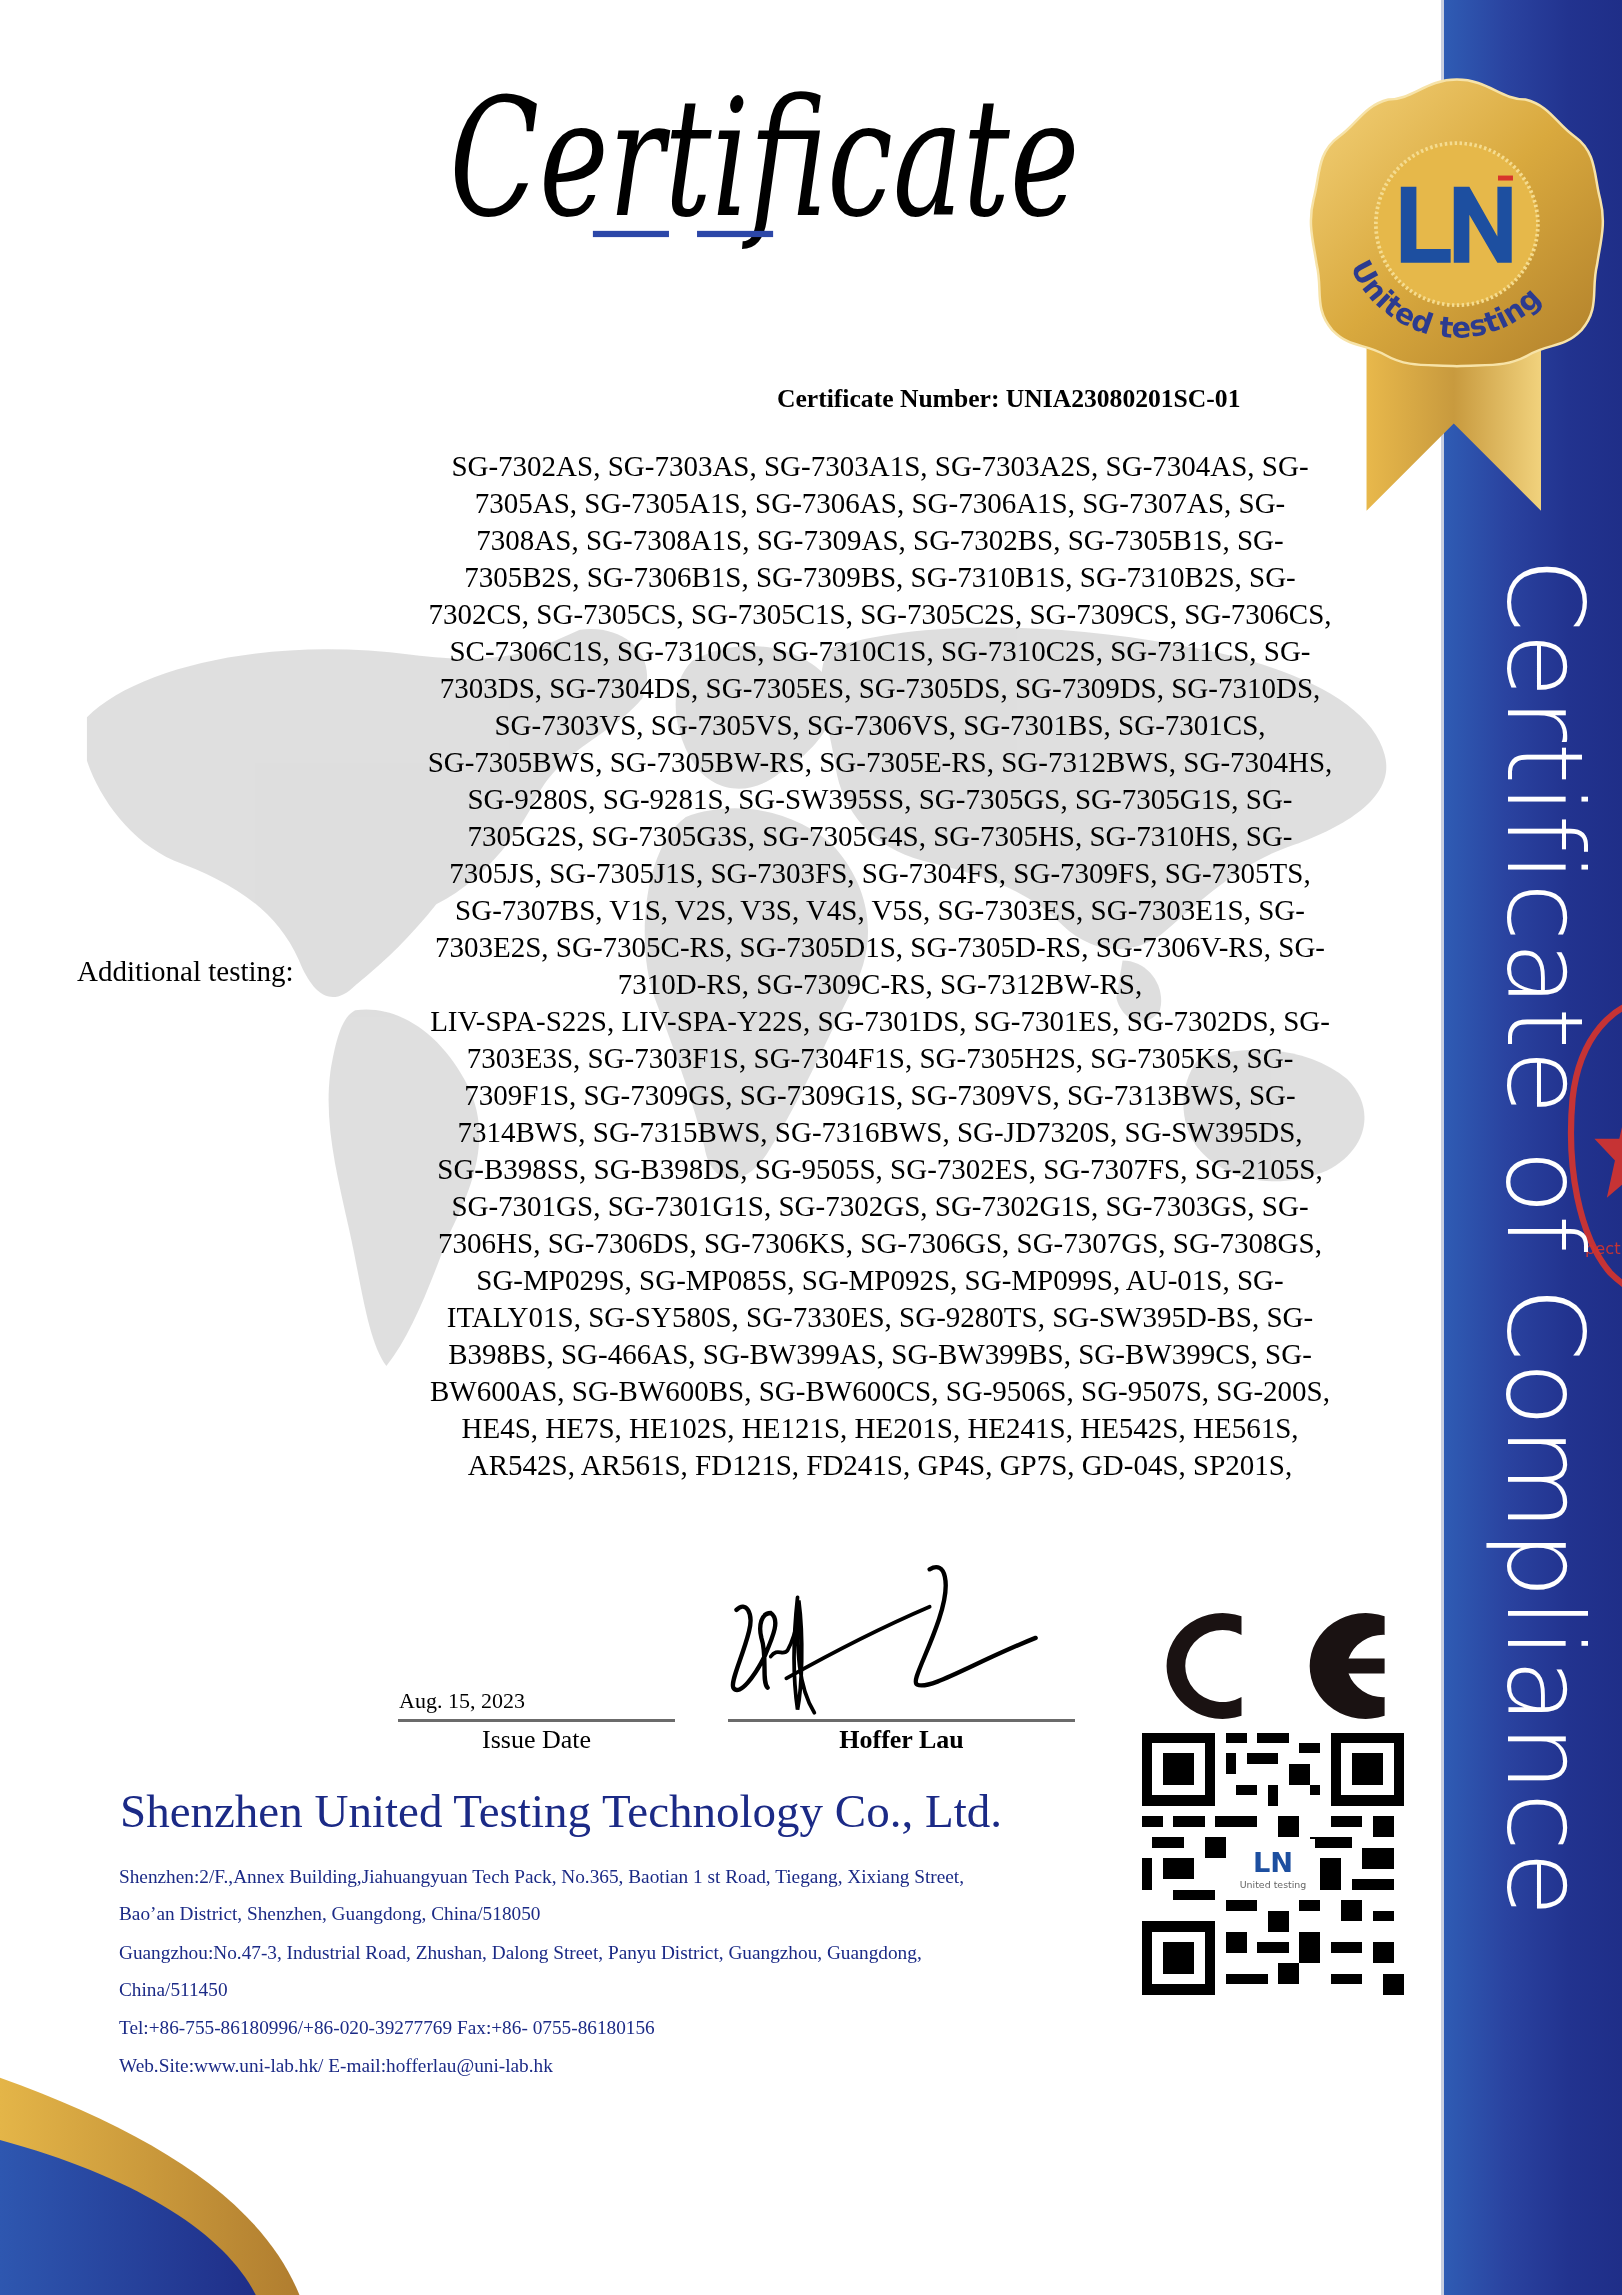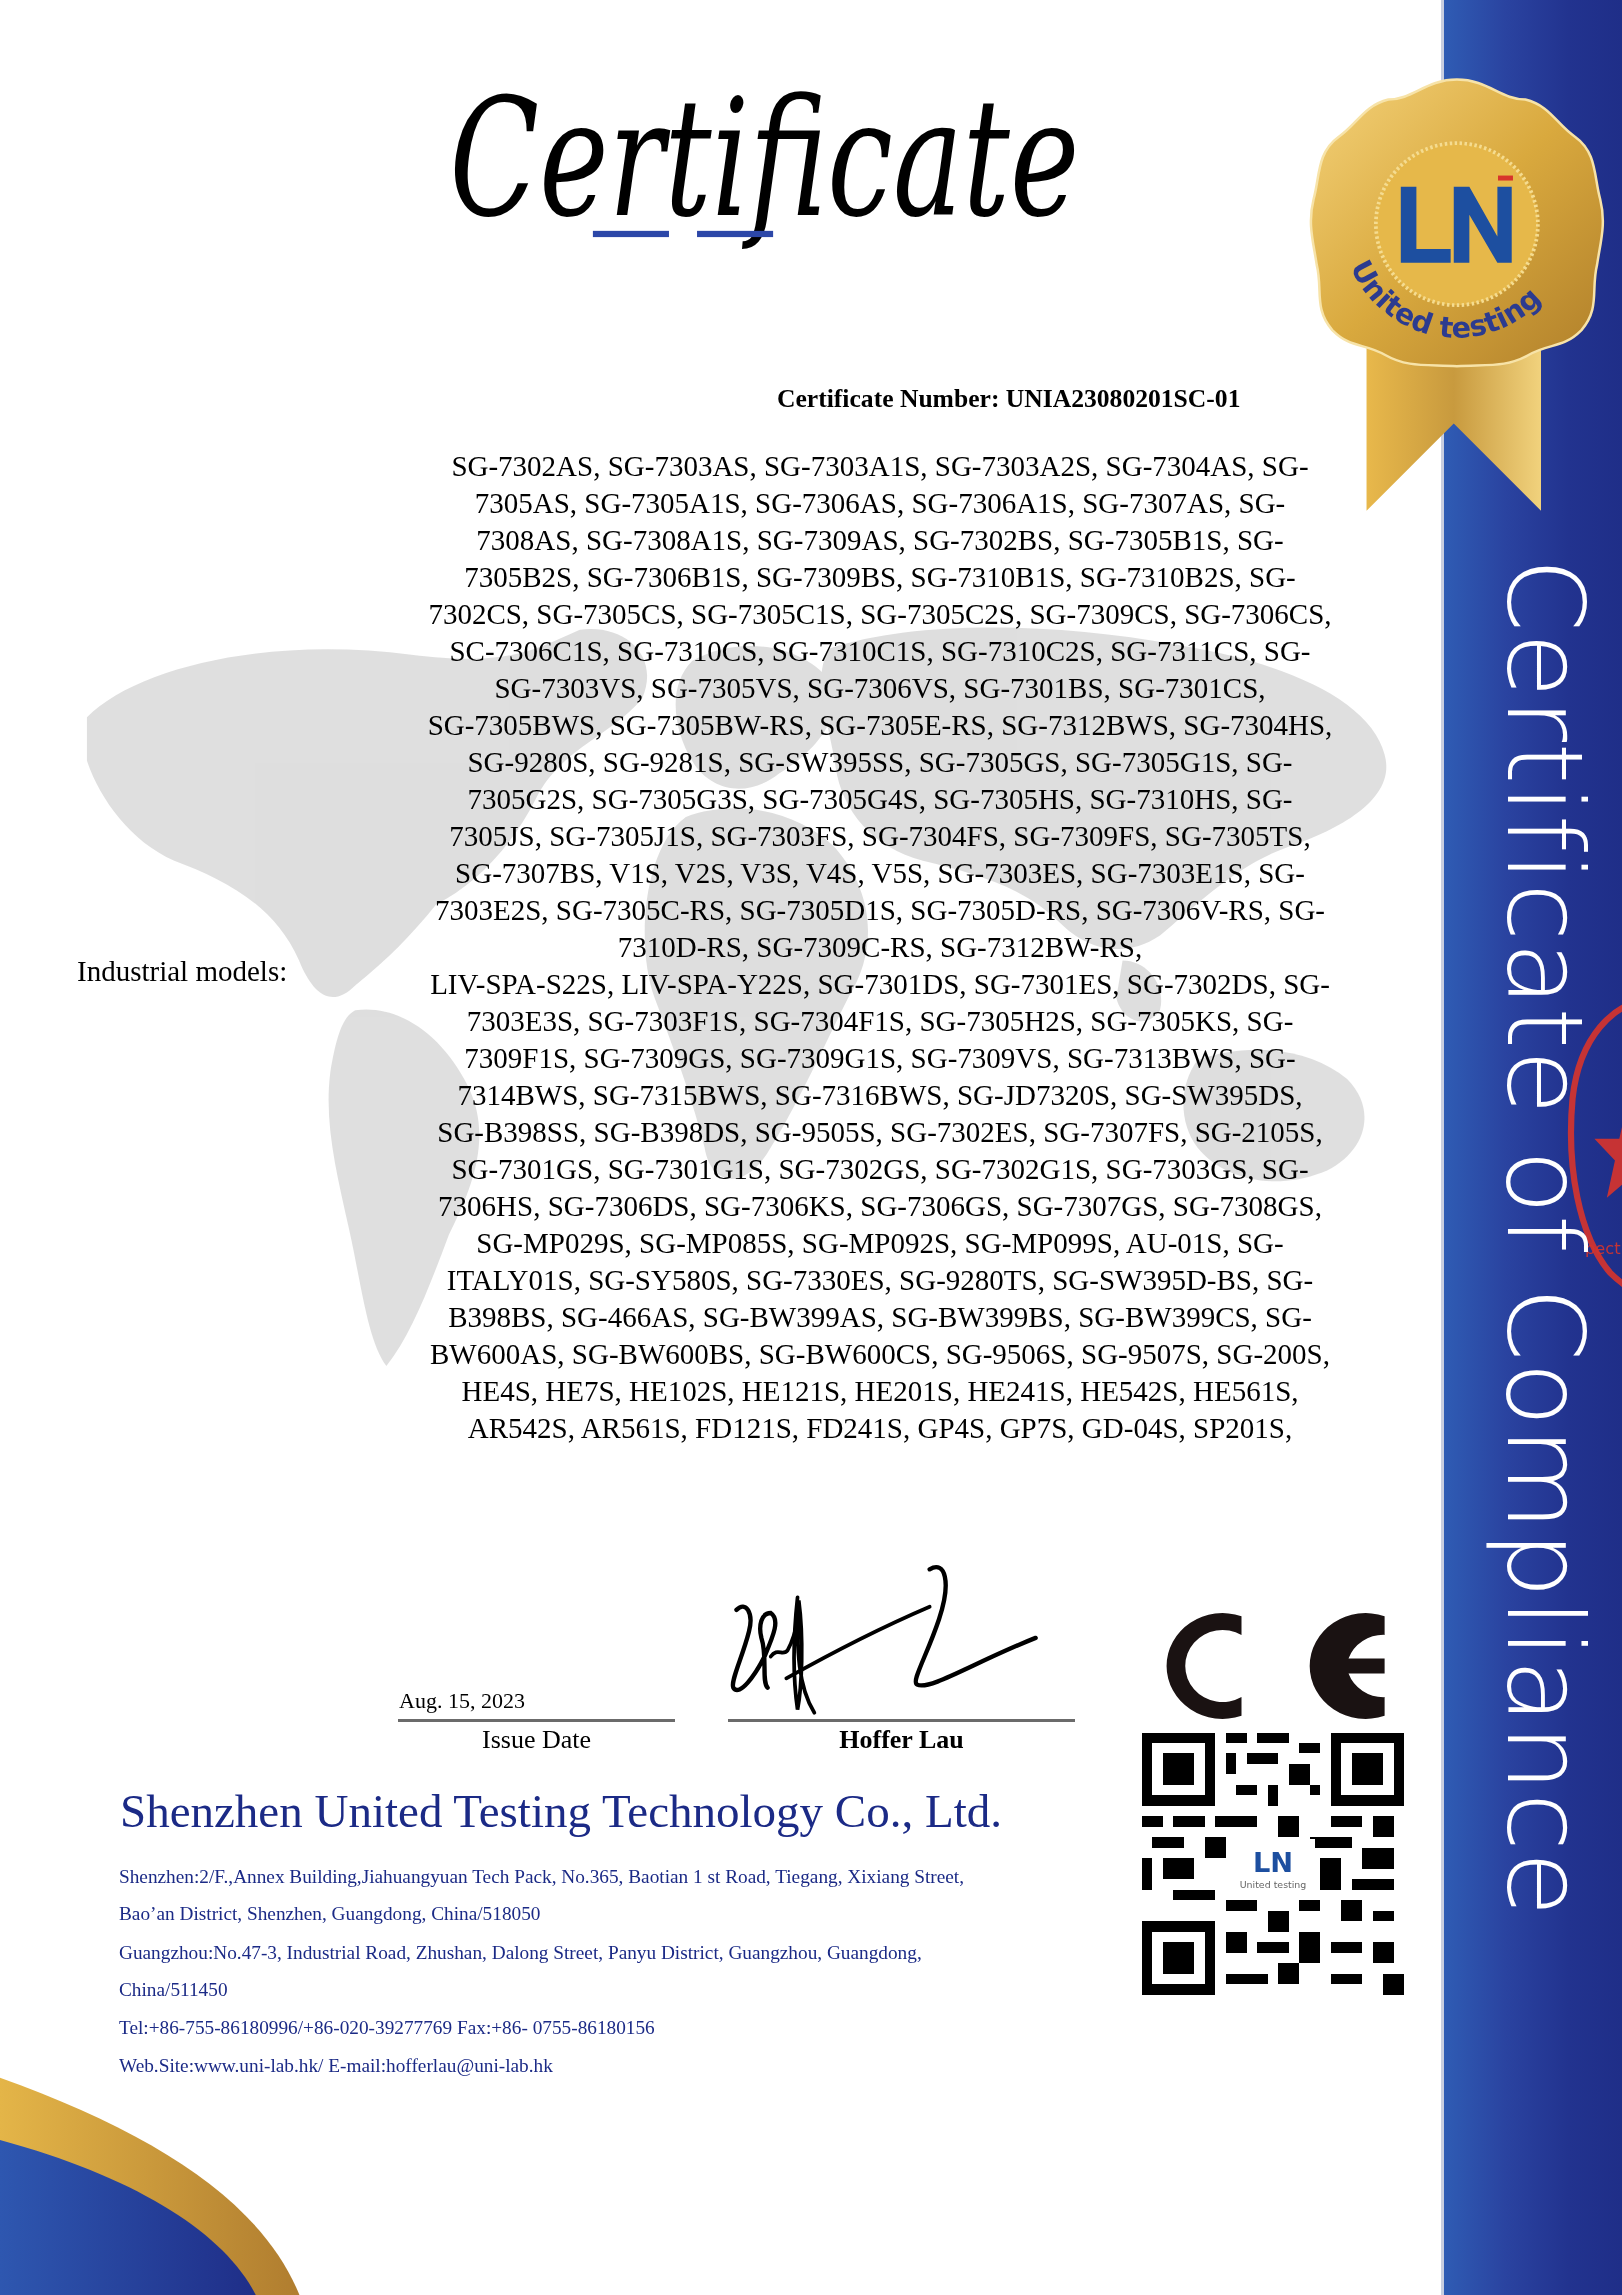--- a/index.html
+++ b/index.html
@@ -111,29 +111,30 @@
 </svg>
 
 <svg class="title" viewBox="0 0 1060 380">
   <text x="20" y="265" font-family="DejaVu Serif, serif" font-style="italic" font-size="260" fill="#000" textLength="1010" lengthAdjust="spacingAndGlyphs">Certificate</text>
   <rect x="250" y="290" width="122" height="10" fill="#2c47a8"></rect>
   <rect x="417" y="290" width="122" height="10" fill="#2c47a8"></rect>
 </svg>
 
 <div class="certno">Certificate Number: UNIA23080201SC-01</div>
 
-<div class="addl-label">Industrial models:</div>
+<div class="addl-label">Additional testing:</div>
 
 <div class="models" id="models">
     <span class="models-line">SG-7302AS, SG-7303AS, SG-7303A1S, SG-7303A2S, SG-7304AS, SG-</span>
     <span class="models-line">7305AS, SG-7305A1S, SG-7306AS, SG-7306A1S, SG-7307AS, SG-</span>
     <span class="models-line">7308AS, SG-7308A1S, SG-7309AS, SG-7302BS,    SG-7305B1S, SG-</span>
     <span class="models-line">7305B2S, SG-7306B1S, SG-7309BS, SG-7310B1S, SG-7310B2S, SG-</span>
     <span class="models-line">7302CS, SG-7305CS, SG-7305C1S, SG-7305C2S, SG-7309CS, SG-7306CS,</span>
     <span class="models-line">SC-7306C1S, SG-7310CS, SG-7310C1S, SG-7310C2S, SG-7311CS, SG-</span>
+    <span class="models-line">7303DS, SG-7304DS, SG-7305ES, SG-7305DS,    SG-7309DS, SG-7310DS,</span>
     <span class="models-line">SG-7303VS, SG-7305VS, SG-7306VS, SG-7301BS, SG-7301CS,</span>
     <span class="models-line">SG-7305BWS, SG-7305BW-RS, SG-7305E-RS, SG-7312BWS, SG-7304HS,</span>
     <span class="models-line">SG-9280S, SG-9281S, SG-SW395SS, SG-7305GS, SG-7305G1S, SG-</span>
     <span class="models-line">7305G2S, SG-7305G3S, SG-7305G4S, SG-7305HS, SG-7310HS, SG-</span>
     <span class="models-line">7305JS, SG-7305J1S, SG-7303FS, SG-7304FS, SG-7309FS, SG-7305TS,</span>
     <span class="models-line">SG-7307BS, V1S, V2S, V3S, V4S, V5S, SG-7303ES, SG-7303E1S, SG-</span>
     <span class="models-line">7303E2S, SG-7305C-RS, SG-7305D1S, SG-7305D-RS, SG-7306V-RS, SG-</span>
     <span class="models-line">7310D-RS, SG-7309C-RS, SG-7312BW-RS,</span>
     <span class="models-line">LIV-SPA-S22S, LIV-SPA-Y22S, SG-7301DS, SG-7301ES, SG-7302DS, SG-</span>
     <span class="models-line">7303E3S, SG-7303F1S, SG-7304F1S, SG-7305H2S, SG-7305KS, SG-</span>

